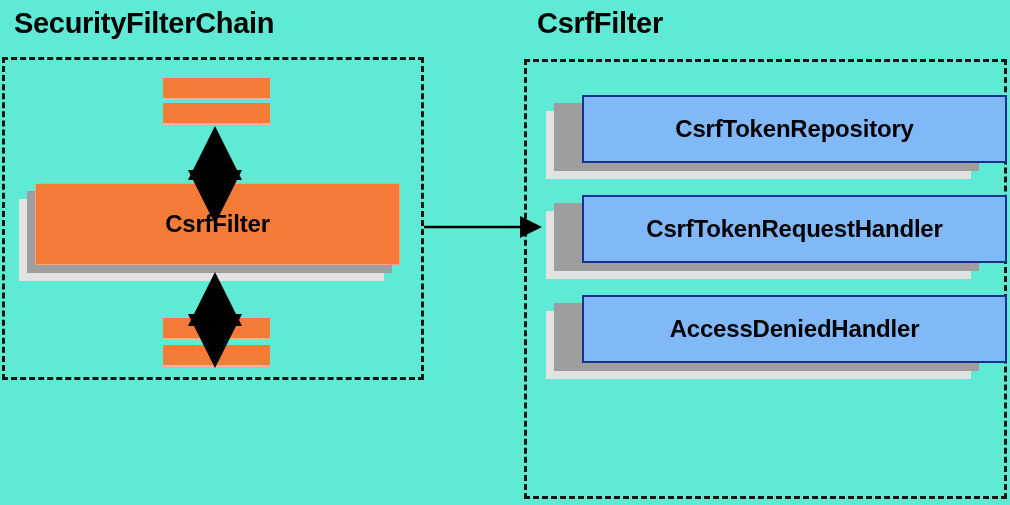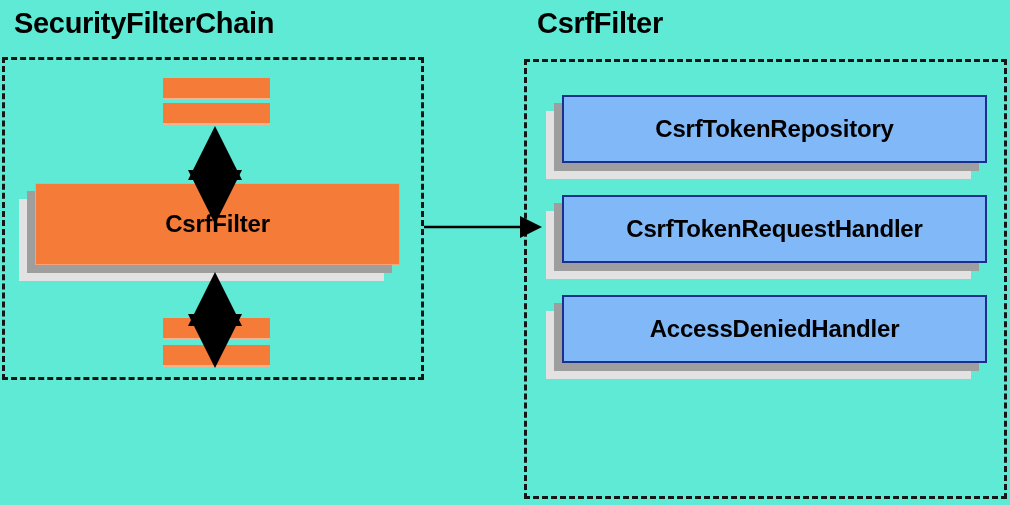--- a/index.html
+++ b/index.html
@@ -73,20 +73,21 @@
 
   
   .node.orange .face {
     background: #f47b38;
     border: 1px solid #f9a276;
   }
   
   .node.blue .face {
     background: #80b8f8;
     border: 2px solid #1b2f8e;
+    margin-left: 20px;
   }
 
   
   .bar {
     position: absolute;
     background: #f47b38;
     border-bottom: 2px solid #f9b08c;
     box-sizing: border-box;
   }
 

